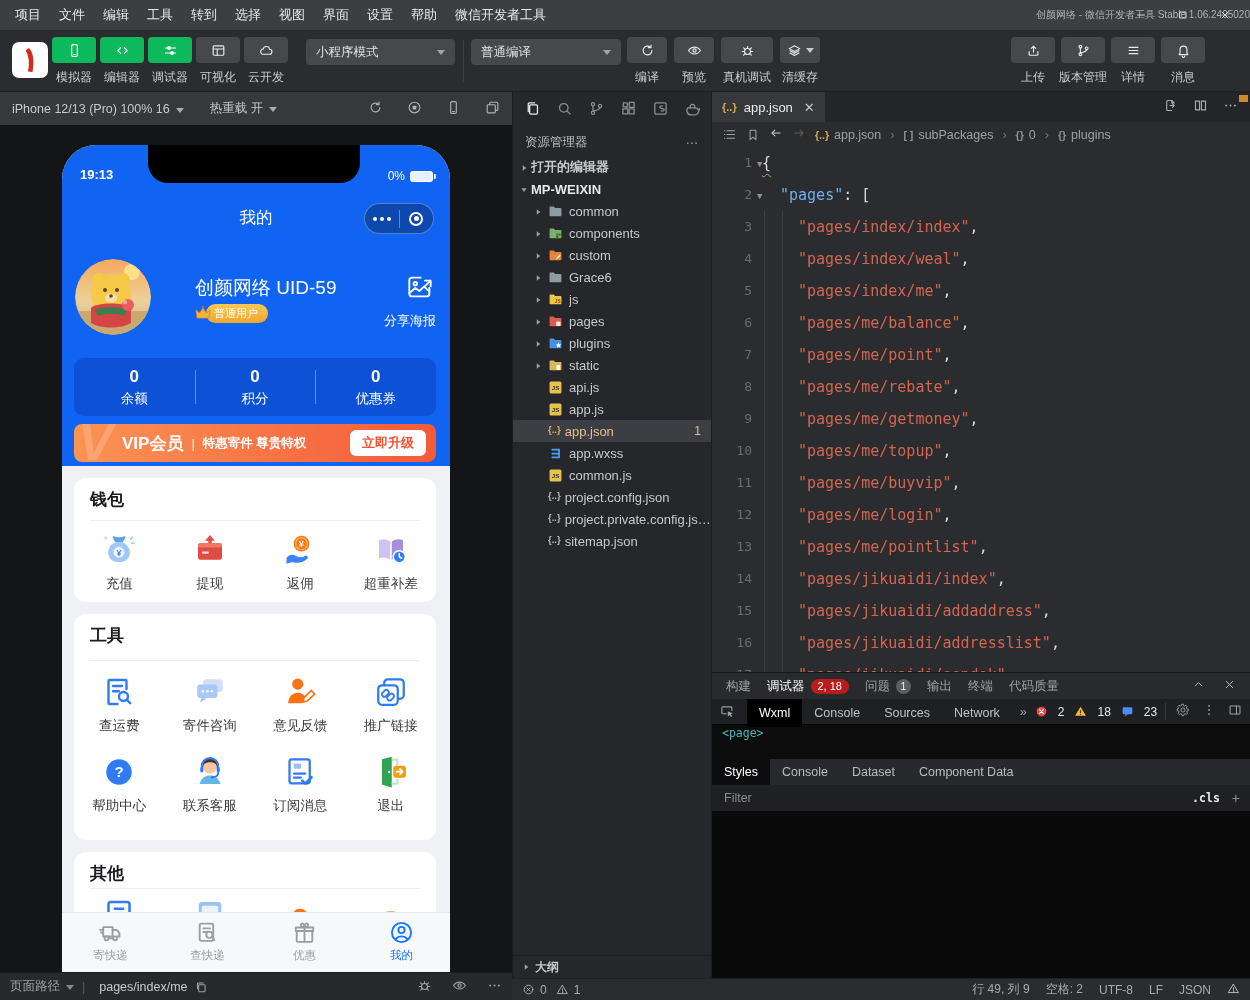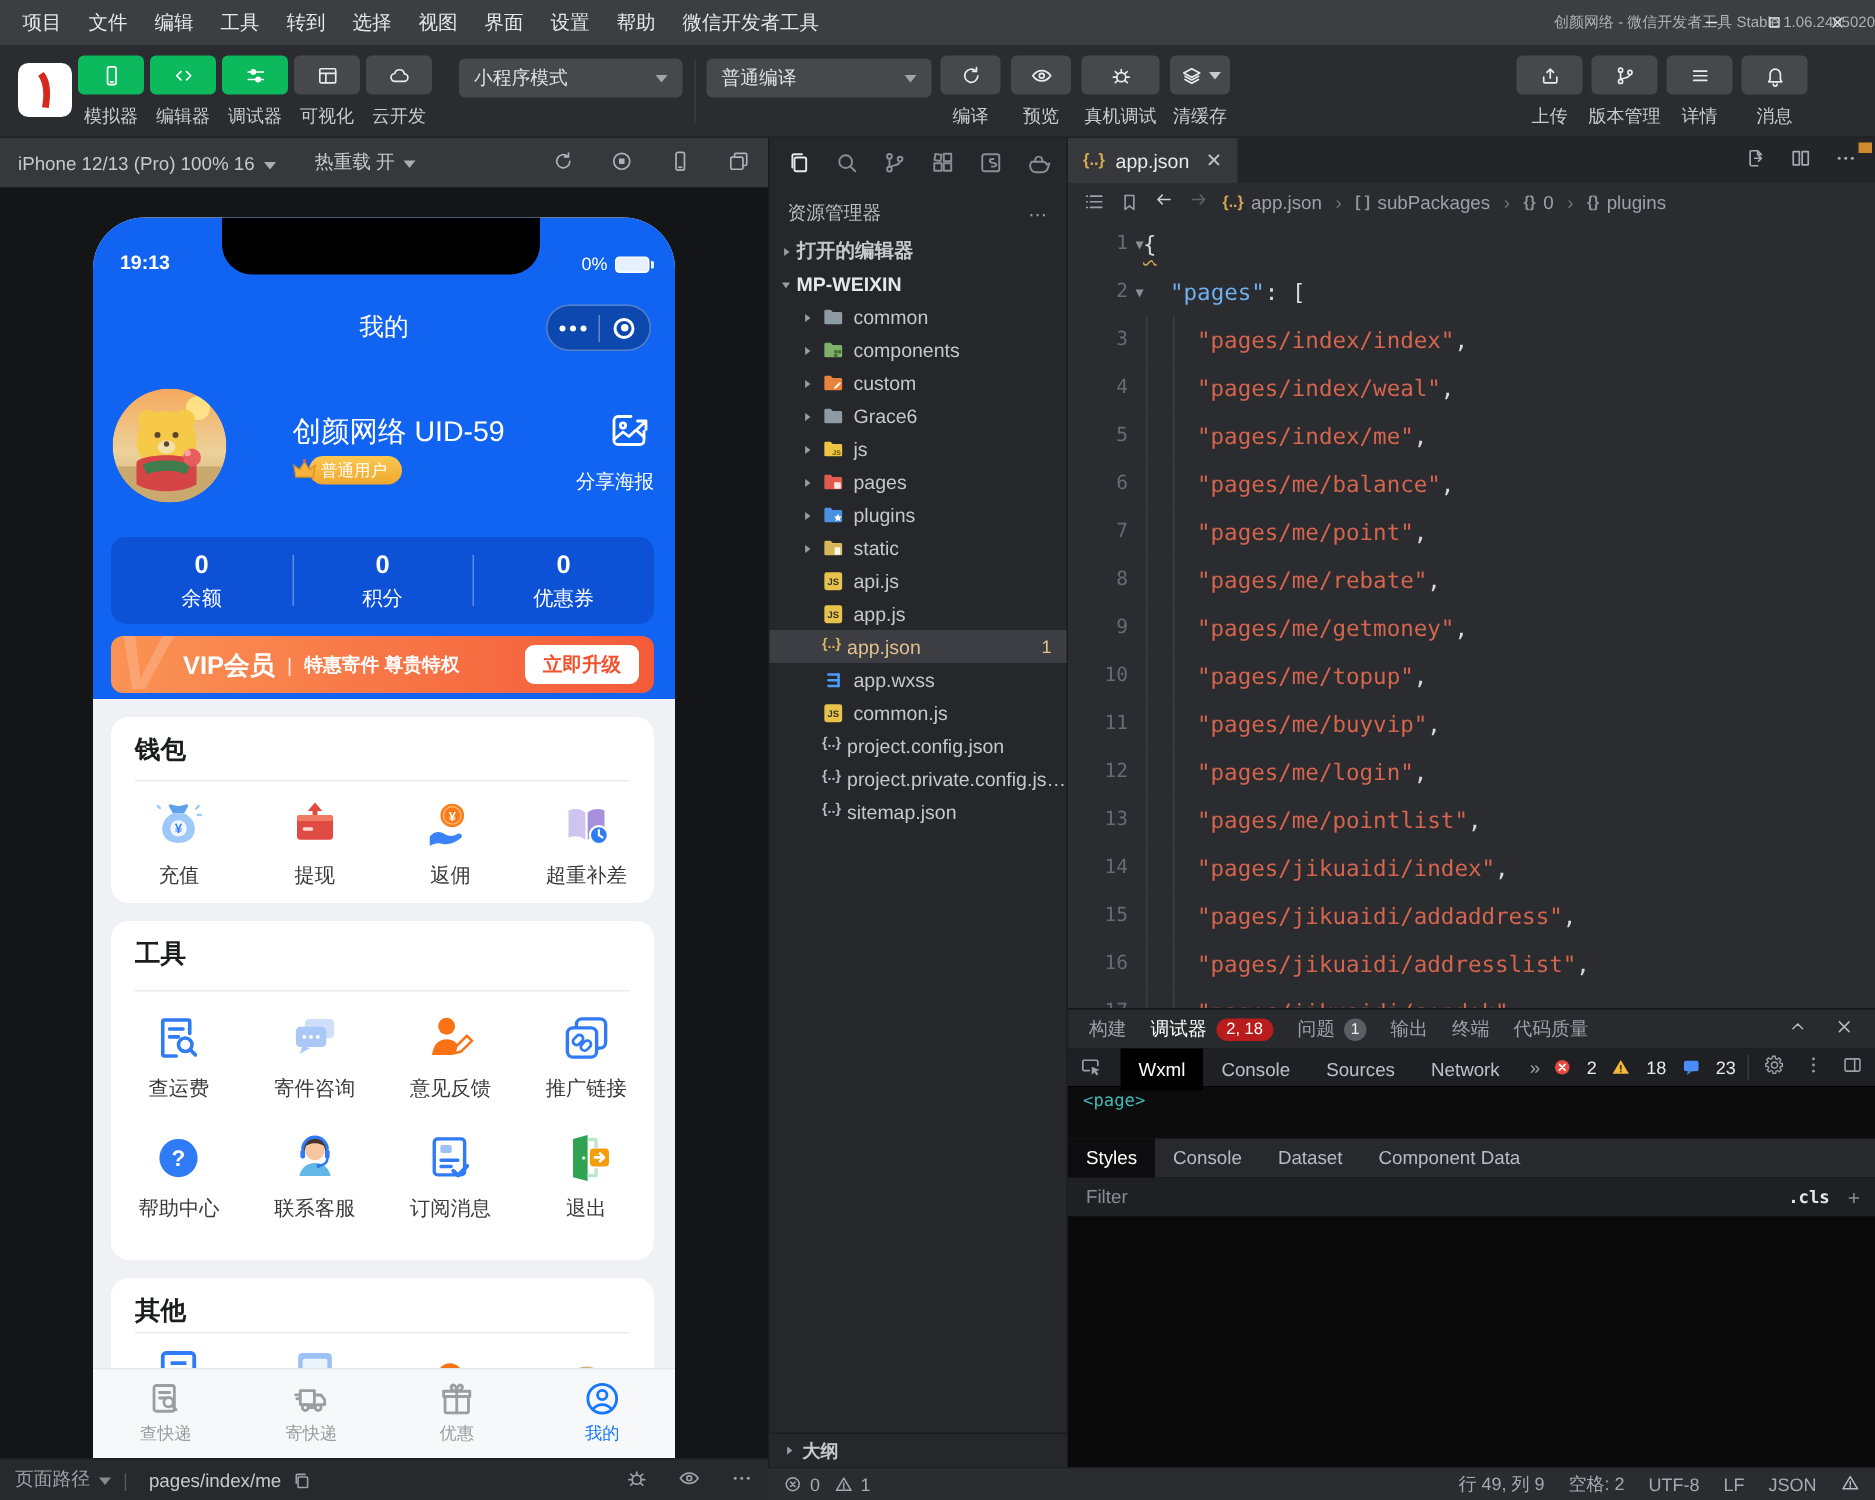--- a/index.html
+++ b/index.html
@@ -663,39 +663,39 @@
                   </svg>
                 </span>
               </div>
             </div>
           </div>
         </div>
       <div class="p-tabbar" id="tabbar">
           <div class="tab-item">
             <span class="ic " style="width:25px;height:25px">
               <svg viewBox="0 0 24 24" fill="none" stroke="currentColor" stroke-width="1.8" stroke-linecap="round" stroke-linejoin="round">
-                <rect x="4.5" y="3.5" width="13" height="16.5" rx="1.5"></rect>
-                <path d="M8 8h6.5M8 11.5h4"></path>
-                <circle cx="13.8" cy="14.2" r="3" fill="#f7f8fa"></circle>
-                <path d="M16 16.4l2.6 2.6"></path>
-              </svg>
-            </span>
-            <span class="tl">查快递</span>
-          </div>
-          <div class="tab-item">
-            <span class="ic " style="width:25px;height:25px">
-              <svg viewBox="0 0 24 24" fill="none" stroke="currentColor" stroke-width="1.8" stroke-linecap="round" stroke-linejoin="round">
                 <path d="M5 6.8h9v9H5z"></path>
                 <path d="M14 9.6h4.2l2.4 3v3.2h-2.2"></path>
                 <circle cx="8.2" cy="17.6" r="1.9"></circle>
                 <circle cx="16.4" cy="17.6" r="1.9"></circle>
                 <path d="M10.2 17.6h4.1M2 9.5h2.2M2.8 12h1.4"></path>
               </svg>
             </span>
             <span class="tl">寄快递</span>
+          </div>
+          <div class="tab-item">
+            <span class="ic " style="width:25px;height:25px">
+              <svg viewBox="0 0 24 24" fill="none" stroke="currentColor" stroke-width="1.8" stroke-linecap="round" stroke-linejoin="round">
+                <rect x="4.5" y="3.5" width="13" height="16.5" rx="1.5"></rect>
+                <path d="M8 8h6.5M8 11.5h4"></path>
+                <circle cx="13.8" cy="14.2" r="3" fill="#f7f8fa"></circle>
+                <path d="M16 16.4l2.6 2.6"></path>
+              </svg>
+            </span>
+            <span class="tl">查快递</span>
           </div>
           <div class="tab-item">
             <span class="ic " style="width:25px;height:25px">
               <svg viewBox="0 0 24 24" fill="none" stroke="currentColor" stroke-width="1.8" stroke-linecap="round" stroke-linejoin="round">
                 <path d="M4.5 10.6h15V20a1 1 0 0 1-1 1h-13a1 1 0 0 1-1-1z"></path>
                 <path d="M3.6 7.2h16.8v3.4H3.6z"></path>
                 <path d="M12 7.2V21"></path>
                 <path d="M12 7.2c-3.2 0-4.4-2.6-3-3.7S12 4.7 12 7.2zm0 0c3.2 0 4.4-2.6 3-3.7S12 4.7 12 7.2z"></path>
               </svg>
             </span>

